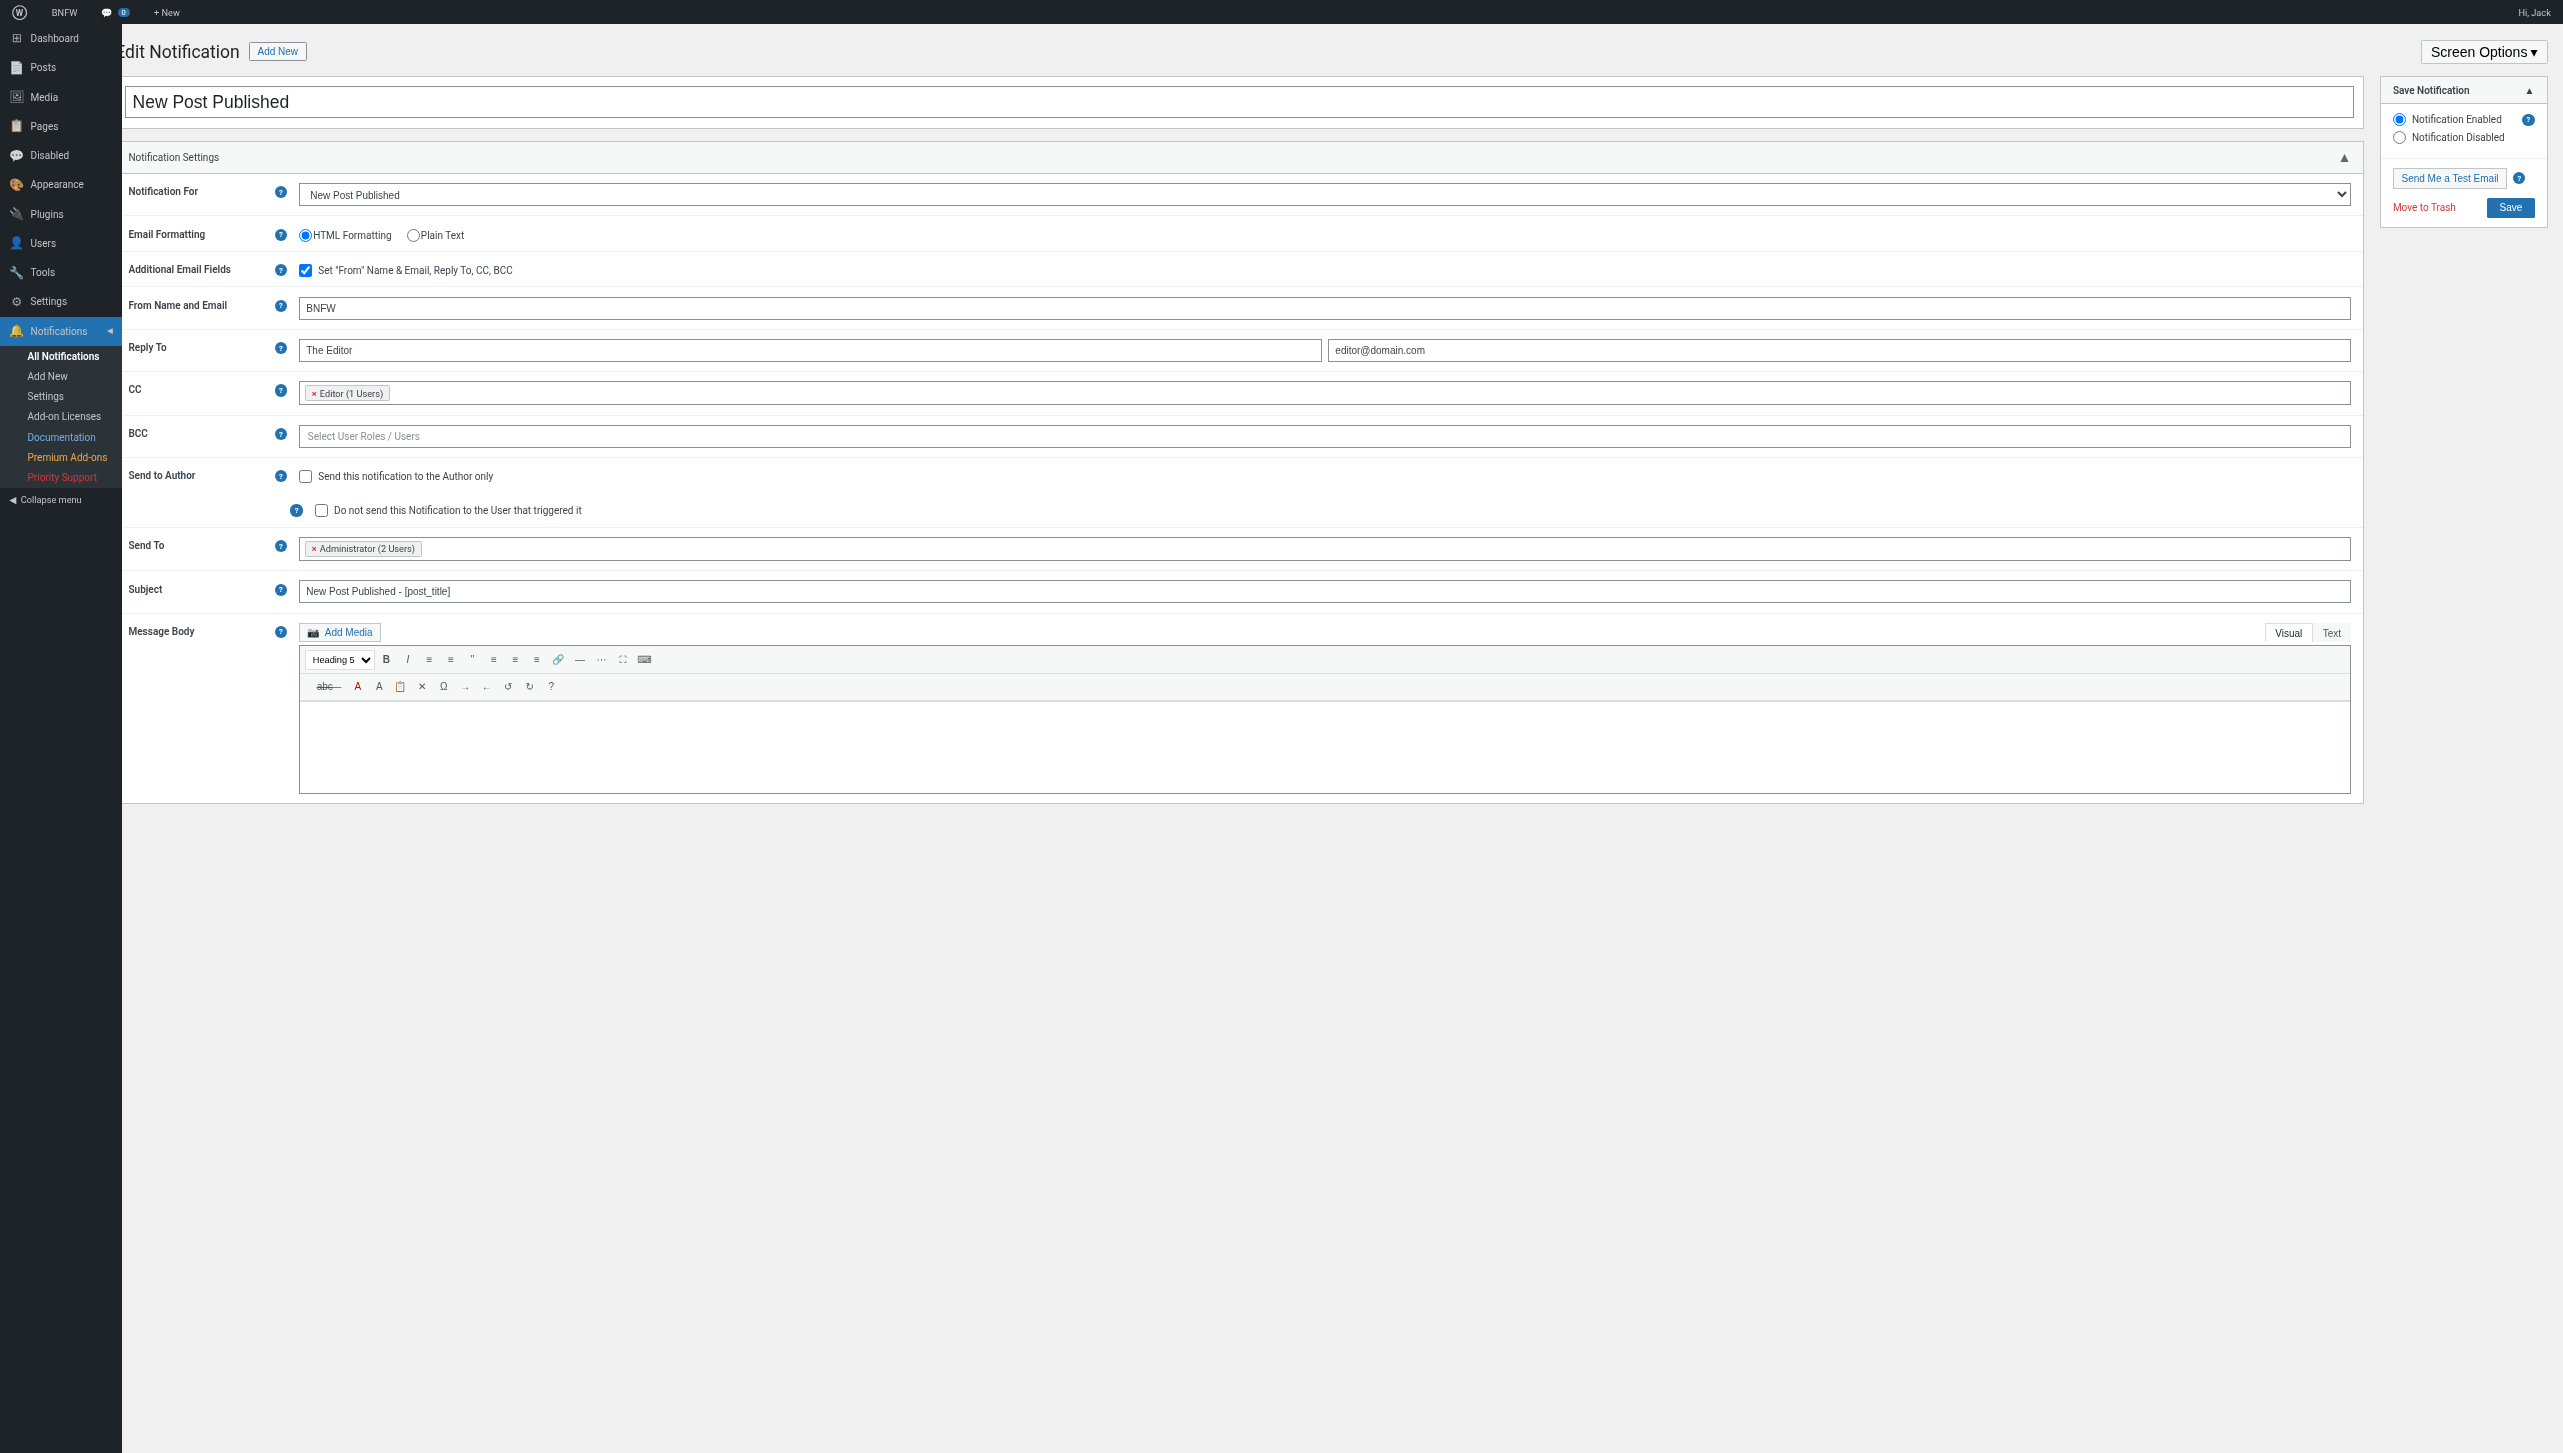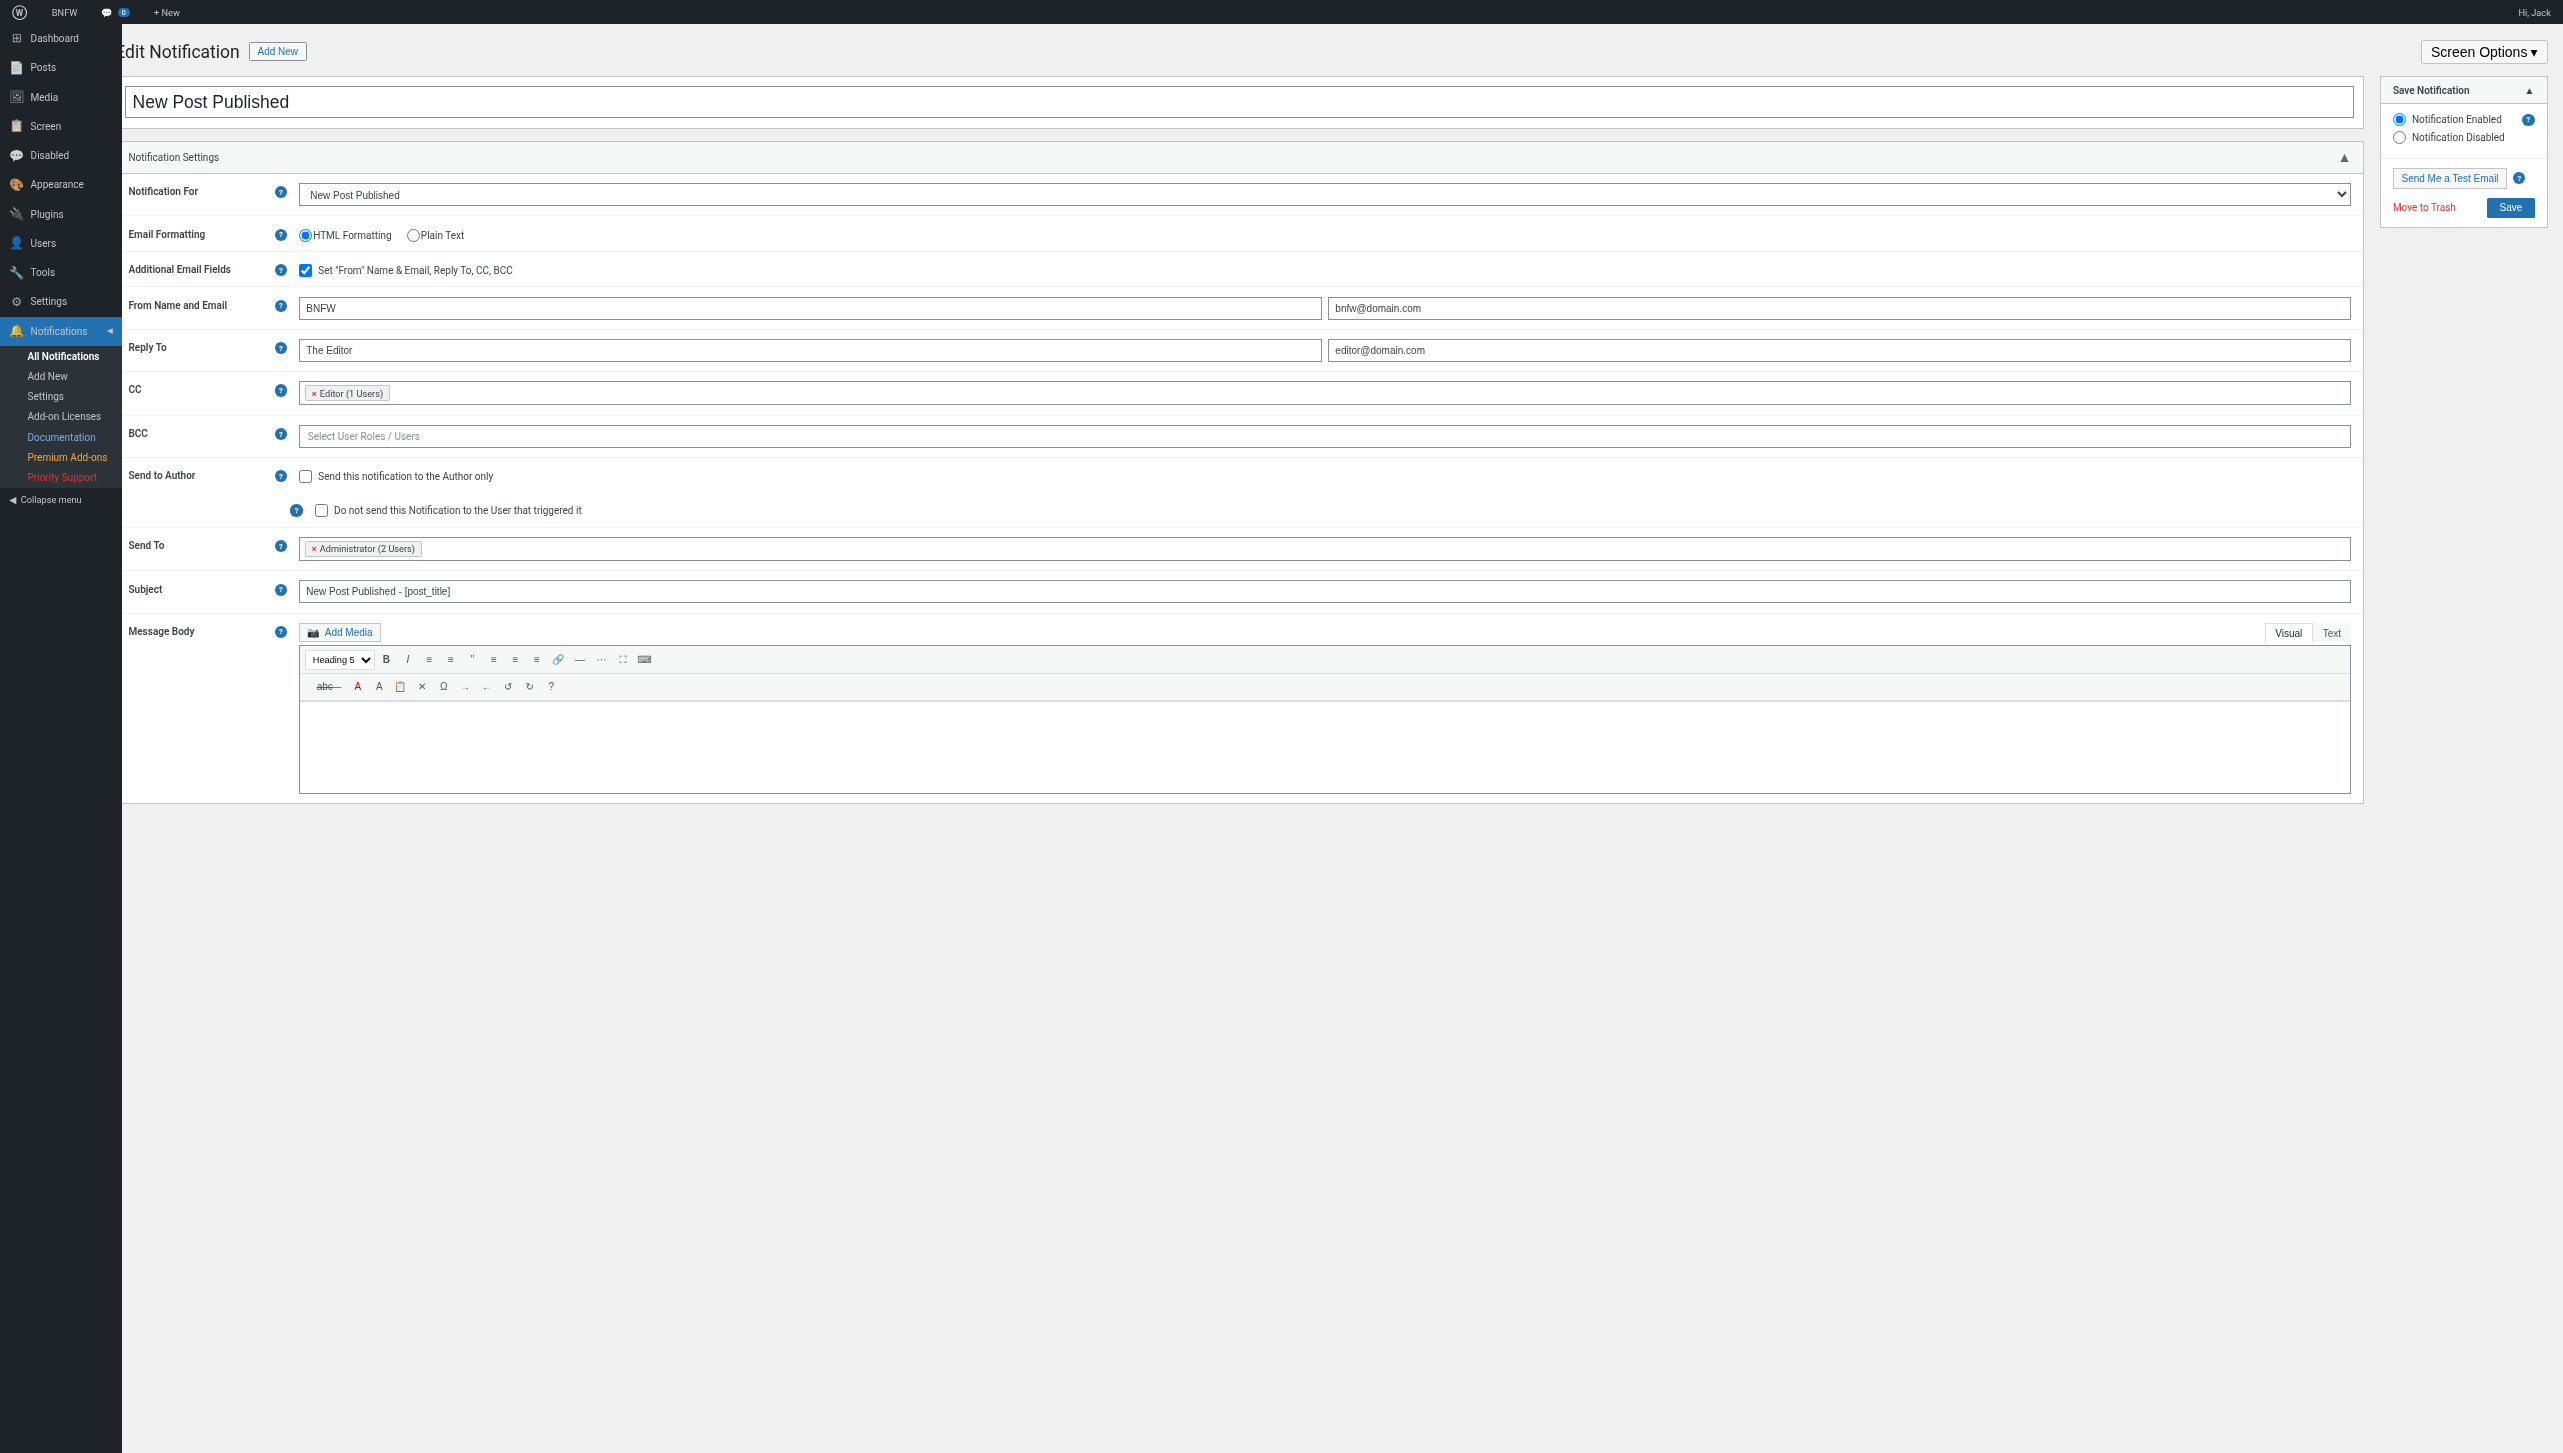--- a/index.html
+++ b/index.html
@@ -405,21 +405,21 @@
       <li class="sidebar-item">
         <span class="sidebar-icon">📄</span>
         <span>Posts</span>
       </li>
       <li class="sidebar-item">
         <span class="sidebar-icon">🖼</span>
         <span>Media</span>
       </li>
       <li class="sidebar-item">
         <span class="sidebar-icon">📋</span>
-        <span>Screen</span>
+        <span>Pages</span>
       </li>
       <li class="sidebar-item">
         <span class="sidebar-icon">💬</span>
         <span>Disabled</span>
       </li>
       <li class="sidebar-item">
         <span class="sidebar-icon">🎨</span>
         <span>Appearance</span>
       </li>
       <li class="sidebar-item">
@@ -530,21 +530,20 @@
             </div>
           </div>
 
           <div class="settings-row">
             <div class="settings-label">From Name and Email</div>
             <div class="settings-help">
               <div class="help-icon">?</div>
             </div>
             <div class="settings-control two-inputs">
               <input class="form-input" type="text" value="BNFW" style="">
-              <input class="form-input" type="text" value="bnfw@domain.com" style="">
             </div>
           </div>
 
           <div class="settings-row">
             <div class="settings-label">Reply To</div>
             <div class="settings-help">
               <div class="help-icon">?</div>
             </div>
             <div class="settings-control two-inputs">
               <input class="form-input" type="text" value="The Editor" style="">

